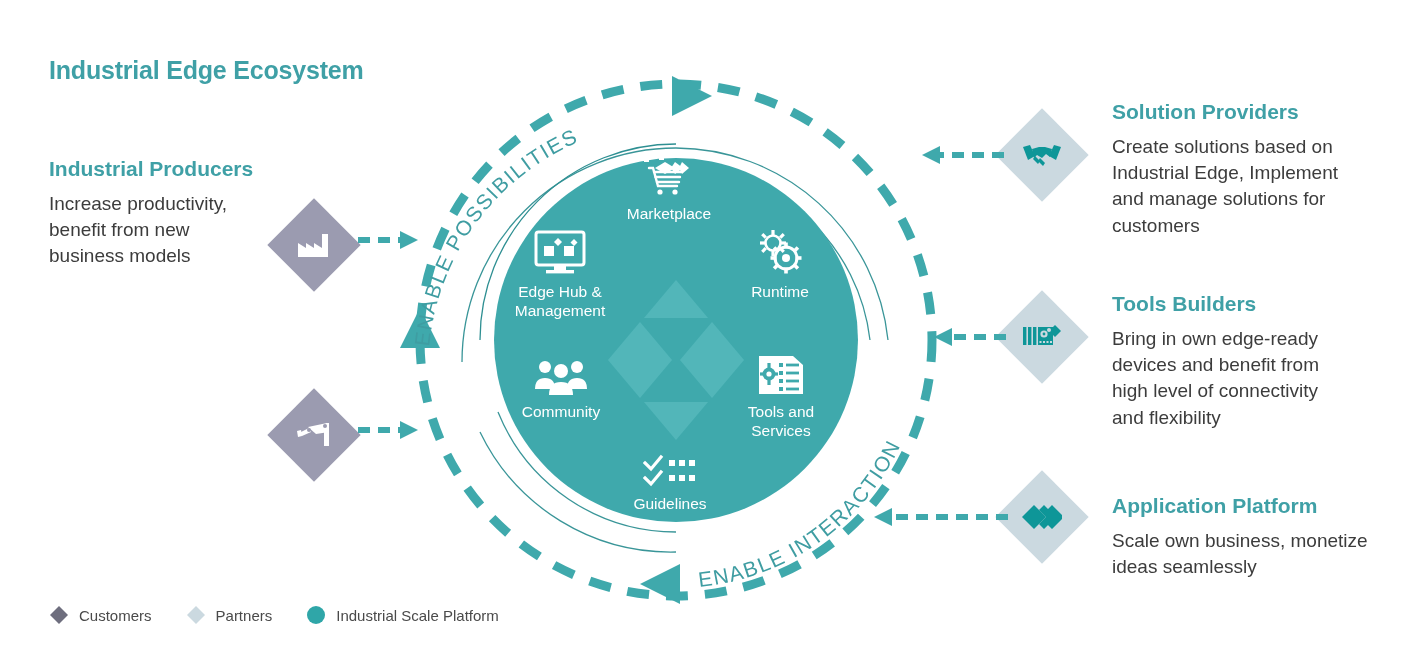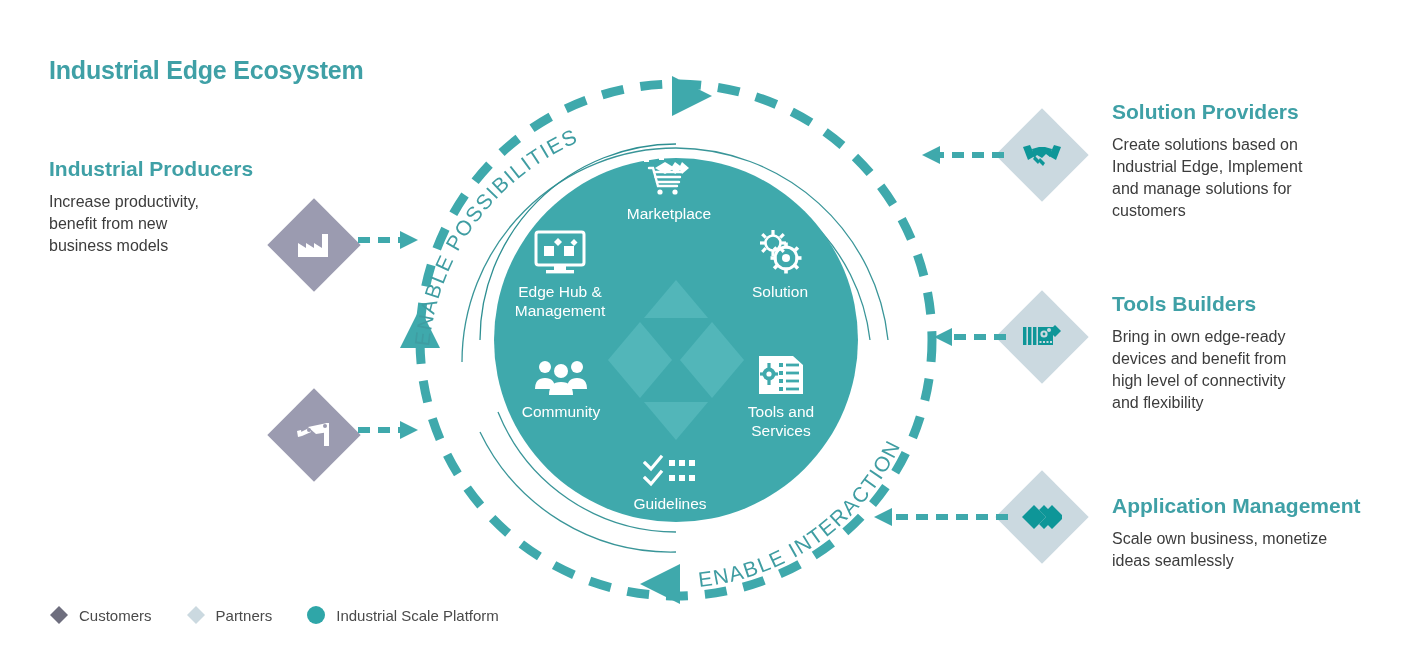--- a/index.html
+++ b/index.html
@@ -21,21 +21,21 @@
     white-space:nowrap;
   }
 
   
   .side-block{position:absolute;}
   .side-block .bl-head{
     font-size:21px;font-weight:bold;color:#3FA0A6;
     margin:0 0 8px 0;line-height:1.33;
   }
   .side-block .bl-body{
-    font-size:16px;color:#3c3c3c;line-height:1.38;white-space:pre-line;
+    font-size:19px;color:#3c3c3c;line-height:1.38;white-space:pre-line;
   }
   #block-industrial-producers{left:49px;top:155px;width:230px;}
   #block-oem{left:49px;top:355px;width:230px;}
   #block-solution-providers{left:1112px;top:98px;width:250px;}
   #block-device-builders{left:1112px;top:290px;width:250px;}
   #block-application-providers{left:1112px;top:492px;width:265px;}
 
   
   .diamond{
     position:absolute;
@@ -208,21 +208,21 @@
             <rect x="30.2" y="39.5" width="3.6" height="6"></rect>
           <rect x="16.5" y="28.2" width="6" height="3.6"></rect>
             <rect x="41.5" y="28.2" width="6" height="3.6"></rect>
           <rect x="20.4" y="18.6" width="3.6" height="6" transform="rotate(-45 22.2 21.6)"></rect>
           <rect x="40" y="35.4" width="3.6" height="6" transform="rotate(-45 41.8 38.4)"></rect>
           <rect x="40" y="18.6" width="3.6" height="6" transform="rotate(45 41.8 21.6)"></rect>
           <rect x="20.4" y="35.4" width="3.6" height="6" transform="rotate(45 22.2 38.4)"></rect>
         </g>
       </svg>
     </div>
-    <div class="nlabel">Solution</div>
+    <div class="nlabel">Runtime</div>
   </div>
 
   <div class="node" id="node-community">
     <div class="nicon">
       <svg width="54" height="38" viewBox="0 0 54 38">
         <g fill="#ffffff">
           <circle cx="11" cy="9" r="6"></circle>
           <path d="M1 31 q0 -11 10 -11 q10 0 10 11 z"></path>
           <circle cx="43" cy="9" r="6"></circle>
           <path d="M33 31 q0 -11 10 -11 q10 0 10 11 z"></path>
@@ -325,21 +325,21 @@
 
   <div class="side-block" id="block-device-builders">
     <div class="bl-head">Tools Builders</div>
     <div class="bl-body">Bring in own edge-ready
 devices and benefit from
 high level of connectivity
 and flexibility</div>
   </div>
 
   <div class="side-block" id="block-application-providers">
-    <div class="bl-head">Application Management</div>
+    <div class="bl-head">Application Platform</div>
     <div class="bl-body">Scale own business, monetize
 ideas seamlessly</div>
   </div>
 
   <div class="diamond dia-partner" id="dia-solution-providers">
     <div class="ico">
       <svg width="40" height="26" viewBox="0 0 40 26">
         <g fill="#0E9698">
           <path d="M1 5 L8 3 L13 14 L6 18 Z"></path>
           <path d="M39 5 L32 3 L27 14 L34 18 Z"></path>

